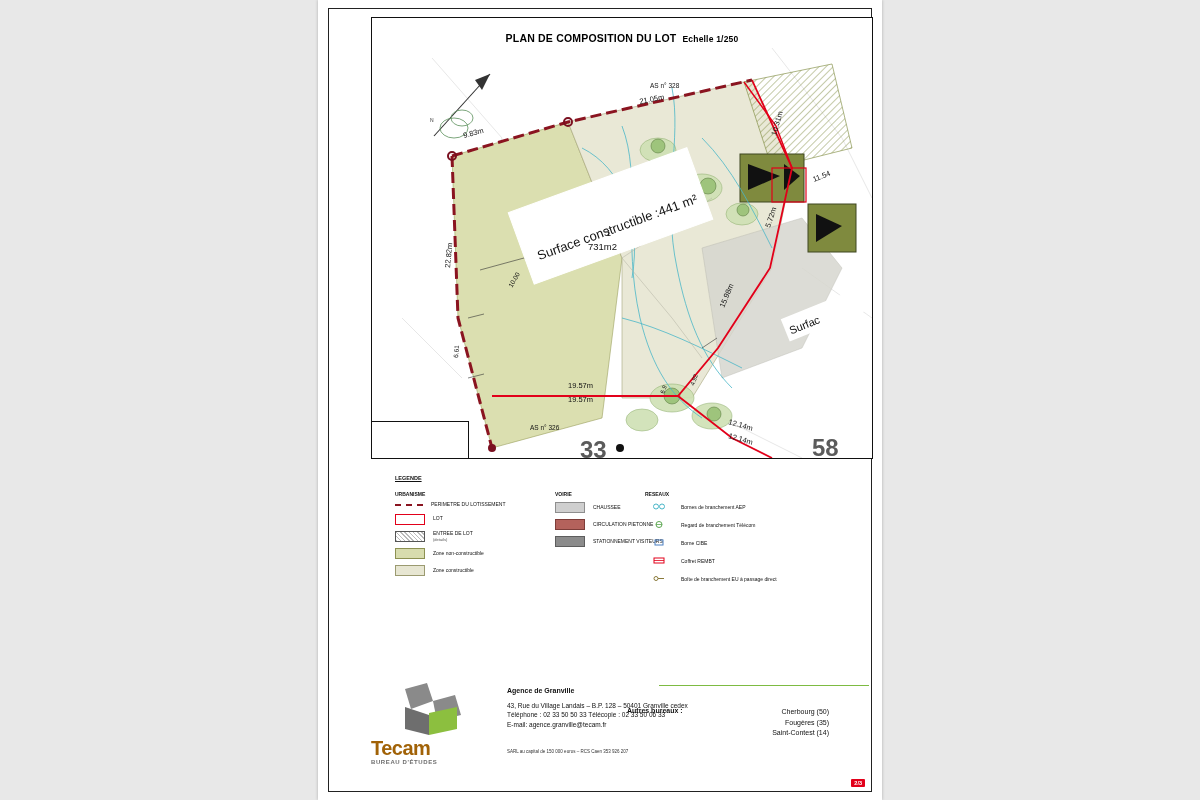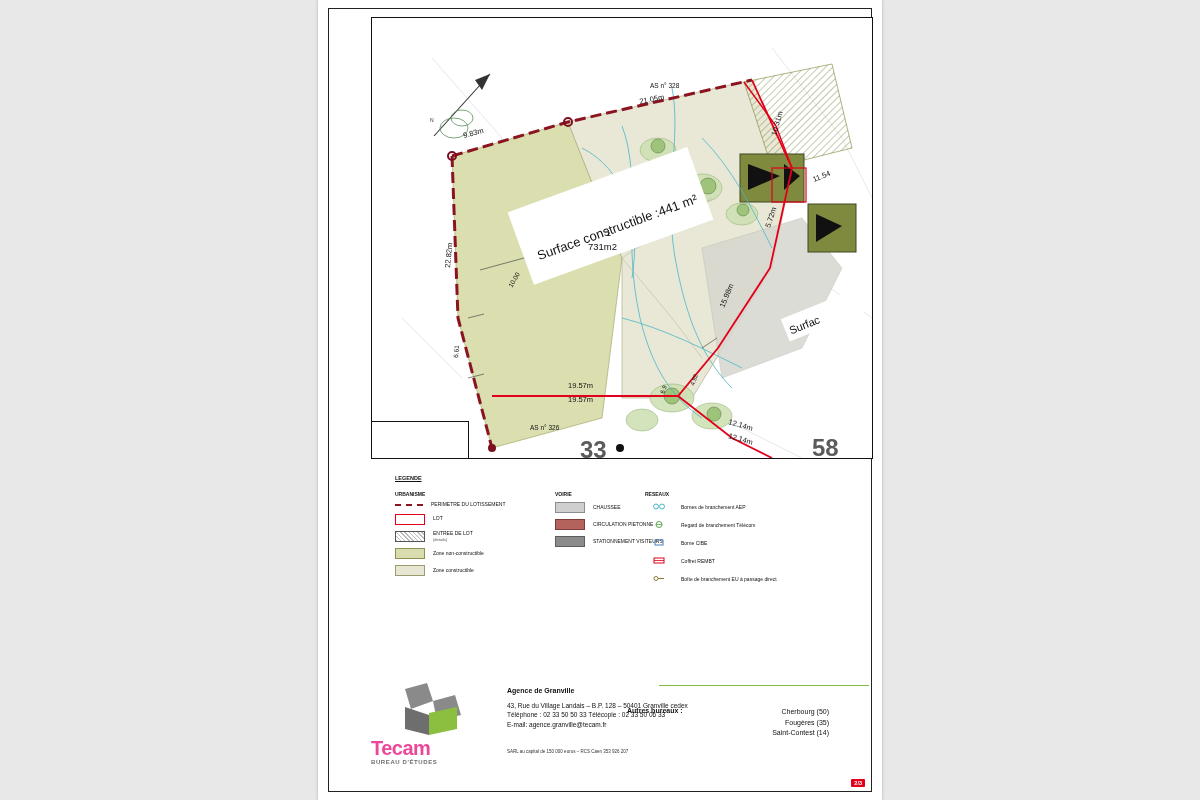--- a/index.html
+++ b/index.html
@@ -69,21 +69,21 @@
   }
   .green-rule{
     position:absolute;left:330px;top:14px;width:210px;height:0;
     border-top:1.5px solid #7dbb42;
   }
   .logo{
     position:absolute;left:42px;top:8px;width:108px;height:96px;
   }
   .logo-name{
     position:absolute;left:42px;top:66px;width:118px;
-    font-size:20px;font-weight:bold;color:#ec4899;letter-spacing:-.5px;
+    font-size:20px;font-weight:bold;color:#a16207;letter-spacing:-.5px;
   }
   .logo-sub{
     position:absolute;left:42px;top:88px;width:130px;
     font-size:6px;font-weight:bold;color:#6d6d6d;letter-spacing:.6px;
   }
   .agency{
     position:absolute;left:178px;top:16px;width:300px;
   }
   .agency-title{font-size:7px;font-weight:bold;color:#111;margin-bottom:7px;}
   .agency-line{font-size:6.5px;color:#111;line-height:1.45;}
@@ -105,20 +105,23 @@
   }
 </style>
 </head>
 <body>
 
 <div class="page">
   <div class="page-inner">
 
     <div class="plan-frame">
 
+      <div class="plan-title">
+        <span>PLAN DE COMPOSITION DU LOT</span><span class="scale">Echelle 1/250</span>
+      </div>
 
       <svg class="plan-svg" width="500" height="440" viewBox="0 0 500 440">
         <defs>
           <pattern id="hatch" width="5" height="5" patternUnits="userSpaceOnUse" patternTransform="rotate(45)">
             <line x1="0" y1="0" x2="0" y2="5" stroke="#7d8a3e" stroke-width="1"></line>
           </pattern>
           <pattern id="hatchgrey" width="4" height="4" patternUnits="userSpaceOnUse" patternTransform="rotate(45)">
             <line x1="0" y1="0" x2="0" y2="4" stroke="#aaa" stroke-width="0.7"></line>
           </pattern>
         </defs>

